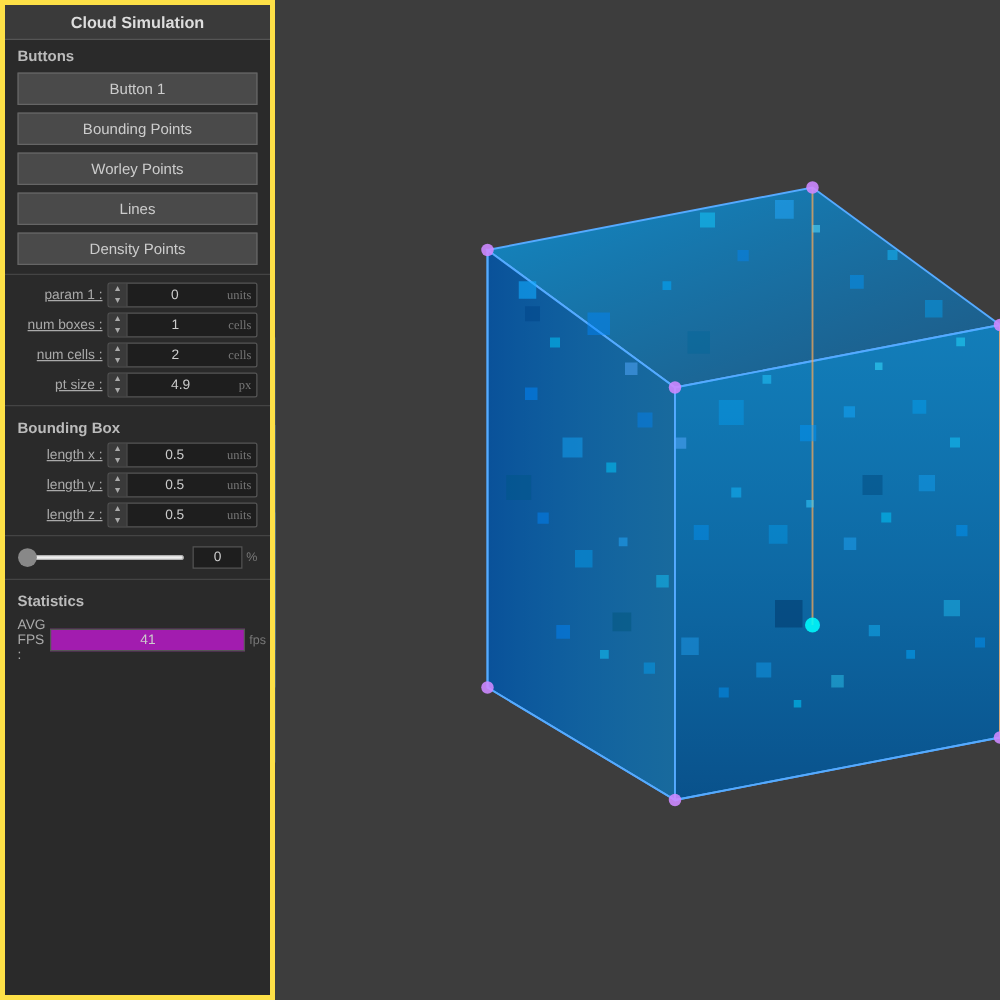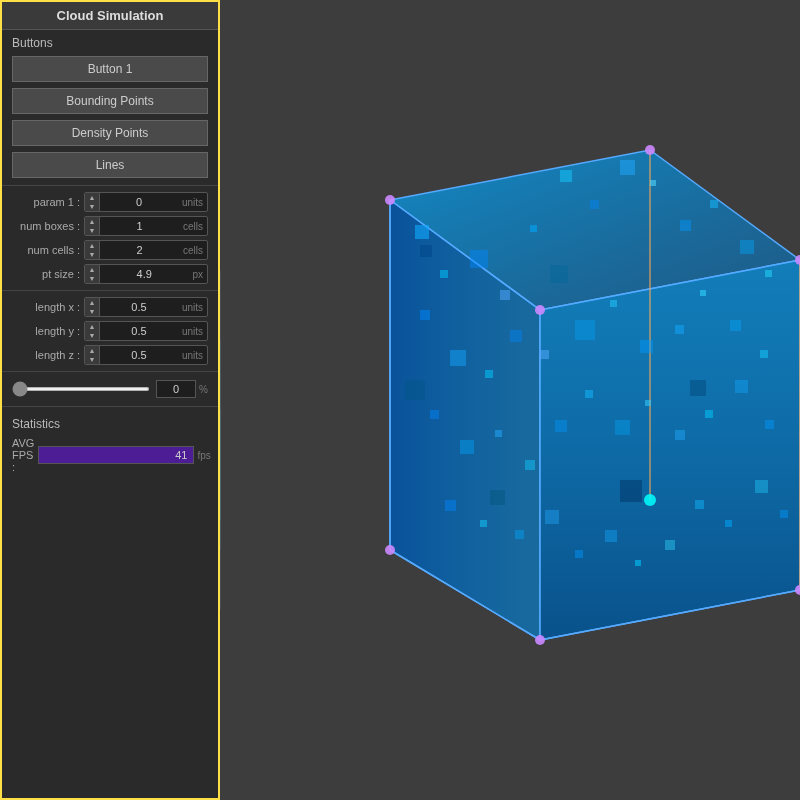--- a/index.html
+++ b/index.html
@@ -13,40 +13,40 @@
       overflow: hidden;
       display: flex;
       flex-direction: row;
     }
 
     
     #sidebar {
       width: 220px;
       min-width: 220px;
       background-color: #2a2a2a;
-      border: 2px solid #fde047;
+      border: 4px solid #fde047;
       display: flex;
       flex-direction: column;
       padding-bottom: 10px;
     }
 
     #sidebar-title {
       background-color: #3a3a3a;
       text-align: center;
       padding: 6px 0;
       font-size: 13px;
       font-weight: bold;
       color: #ddd;
       border-bottom: 1px solid #555;
     }
 
     .section-label {
       padding: 6px 10px 3px 10px;
       font-size: 12px;
-      font-weight: normal;
+      font-weight: bold;
       color: #bbb;
     }
 
     .btn-row {
       padding: 3px 10px;
     }
 
     .sim-button {
       width: 100%;
       padding: 5px 0;
@@ -65,20 +65,21 @@
       align-items: center;
       padding: 2px 10px;
     }
 
     .param-label {
       width: 72px;
       text-align: right;
       color: #aaa;
       font-size: 11px;
       padding-right: 4px;
+      text-decoration: underline;
     }
 
     .param-input-wrap {
       display: flex;
       align-items: center;
       background: #1e1e1e;
       border: 1px solid #555;
       border-radius: 2px;
       flex: 1;
     }
@@ -109,20 +110,21 @@
       color: #ccc;
       font-size: 11px;
       text-align: center;
       width: 50px;
     }
 
     .param-unit {
       font-size: 10px;
       color: #777;
       padding: 0 4px;
+      font-family: Liberation Serif, serif;
     }
 
     
     .slider-row {
       display: flex;
       align-items: center;
       padding: 4px 10px;
     }
 
     .slider-input {
@@ -159,25 +161,25 @@
     .stat-label {
       width: 72px;
       text-align: left;
       color: #aaa;
       font-size: 11px;
       padding-right: 4px;
     }
 
     .stat-value-box {
       flex: 1;
-      background: #4c1d95;
+      background: #a21caf;
       border: 1px solid #555;
       color: #ccc;
       font-size: 11px;
-      text-align: right;
+      text-align: center;
       padding: 2px 6px;
     }
 
     .stat-unit {
       font-size: 10px;
       color: #777;
       margin-left: 3px;
     }
 
     
@@ -213,25 +215,28 @@
   <div id="sidebar-title">Cloud Simulation</div>
 
   <div class="section-label">Buttons</div>
   <div class="btn-row">
     <button class="sim-button">Button 1</button>
   </div>
   <div class="btn-row">
     <button class="sim-button">Bounding Points</button>
   </div>
   <div class="btn-row">
-    <button class="sim-button">Density Points</button>
+    <button class="sim-button">Worley Points</button>
   </div>
   <div class="btn-row">
     <button class="sim-button">Lines</button>
   </div>
+  <div class="btn-row">
+    <button class="sim-button">Density Points</button>
+  </div>
 
   <div class="divider"></div>
 
 
   <div class="param-row">
     <span class="param-label">param 1 :</span>
     <div class="param-input-wrap">
       <div class="param-spin">
         <button class="spin-btn">▲</button>
         <button class="spin-btn">▼</button>
@@ -272,20 +277,21 @@
         <button class="spin-btn">▲</button>
         <button class="spin-btn">▼</button>
       </div>
       <input class="param-value" type="text" readonly="" value="4.9" style="">
       <span class="param-unit">px</span>
     </div>
   </div>
 
   <div class="divider"></div>
 
+  <div class="section-label">Bounding Box</div>
 
   <div class="param-row">
     <span class="param-label">length x :</span>
     <div class="param-input-wrap">
       <div class="param-spin">
         <button class="spin-btn">▲</button>
         <button class="spin-btn">▼</button>
       </div>
       <input class="param-value" type="text" readonly="" value="0.5" style="">
       <span class="param-unit">units</span>

